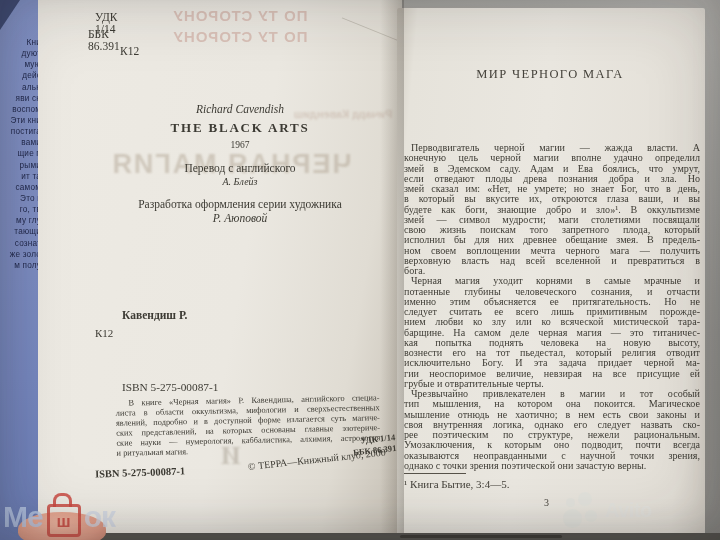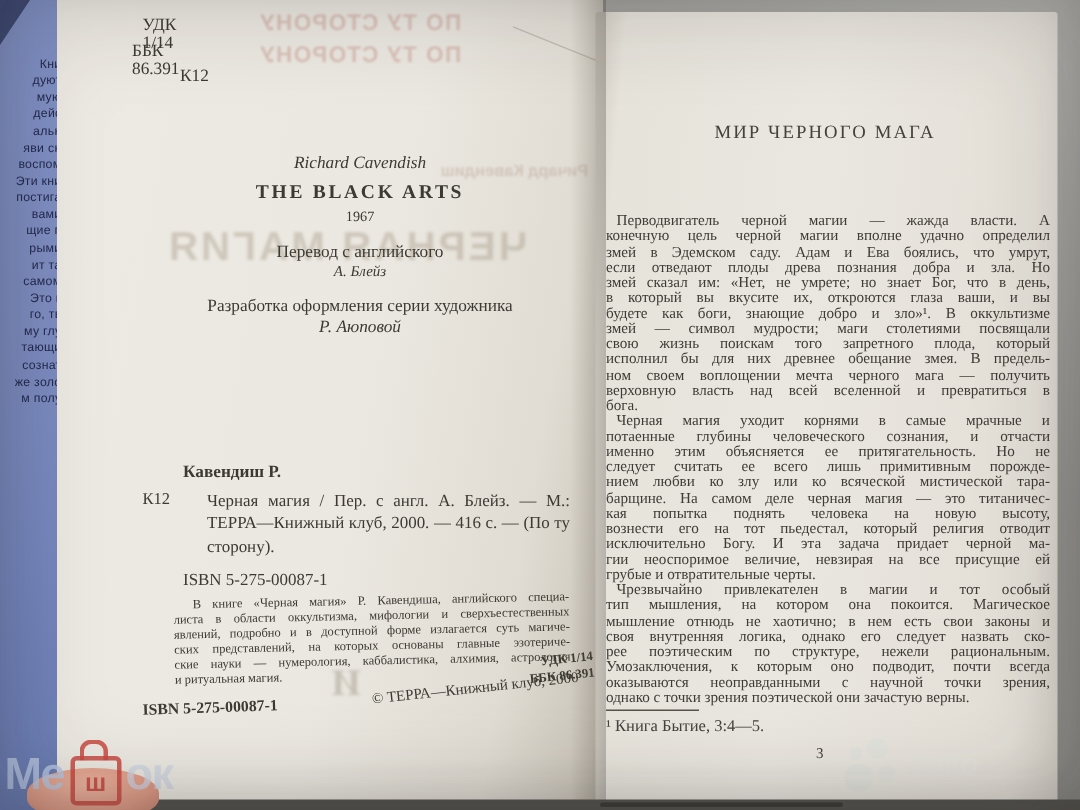--- a/index.html
+++ b/index.html
@@ -77,21 +77,21 @@
   #isbn-bottom{position:absolute; left:57px; top:467px; font-weight:bold; font-size:10.5px; transform:rotate(-2deg);}
   #copyright{position:absolute; left:210px; top:461px; font-size:10px; white-space:nowrap; transform:rotate(-6deg); transform-origin:left center;}
   
   .ghost{position:absolute; transform:scaleX(-1); font-family:"Liberation Sans", sans-serif; font-weight:bold; pointer-events:none;}
   #ghost-series{left:122px; top:5px; width:160px; text-align:center; font-size:15px; line-height:21px; letter-spacing:1px; color:rgba(190,128,116,.38); filter:blur(.7px);}
   #ghost-author{left:240px; top:108px; width:130px; text-align:center; font-size:11px; color:rgba(178,152,136,.38); filter:blur(.8px);}
   #ghost-title{left:47px; top:149px; width:292px; text-align:center; font-size:27px; letter-spacing:2px; color:rgba(168,152,134,.42); filter:blur(.9px);}
   #ghost-logo{left:183px; top:442px; font-family:"Liberation Serif", serif; font-size:25px; color:rgba(150,140,124,.4); filter:blur(1px);}
   
   #chapter{position:absolute; left:7px; top:38px; width:292px; text-align:center; font-size:11px; letter-spacing:3px; color:#45423b;}
-  #chapter-title{position:absolute; left:7px; top:73px; width:292px; text-align:center; font-size:12.5px; letter-spacing:1.4px; color:#45423b;}
+  #chapter-title{position:absolute; left:7px; top:59px; width:292px; text-align:center; font-size:12.5px; letter-spacing:1.4px; color:#45423b;}
   #body-text{position:absolute; left:7px; top:135px; width:296px; font-size:10.1px; line-height:10.25px; color:#3e3c35;}
   .para .jline{text-align:justify; text-align-last:justify;}
   .para .jline:first-child{padding-left:7px;}
   .para .jline:last-child{text-align-last:left;}
   #footnote-rule{position:absolute; left:7px; top:465px; width:62px; border-top:1px solid #57534a;}
   #footnote{position:absolute; left:7px; top:470px; font-size:11px; color:#45423b;}
   #page-number{position:absolute; left:7px; top:489px; width:285px; text-align:center; font-size:10px; color:#45423b;}
   
   #bottom-strip{position:absolute; left:36px; top:533px; width:684px; height:7px; background:#56544f;}
   #right-page-edge{position:absolute; left:400px; top:535px; width:162px; height:3px; background:#3d3b36; border-radius:2px;}
@@ -186,25 +186,20 @@
       <div class="tb-title">THE BLACK ARTS</div>
       <div class="tb-year">1967</div>
       <div class="tb-translabel">Перевод с английского</div>
       <div class="tb-translator">А. Блейз</div>
       <div class="tb-designlabel">Разработка оформления серии художника</div>
       <div class="tb-designer">Р. Аюповой</div>
     </div>
 
     <div id="cat-author" class="ink">Кавендиш Р.</div>
     <div id="cat-code" class="ink">К12</div>
-    <div id="cat-entry" class="ink">
-        <div class="cline">Черная магия / Пер. с англ. А. Блейз. — М.:</div>
-        <div class="cline">ТЕРРА—Книжный клуб, 2000. — 416 с. — (По ту</div>
-        <div class="cline">сторону).</div>
-      </div>
     <div id="cat-isbn" class="ink">ISBN 5-275-00087-1</div>
 
     <div id="annotation" class="ink">
         <div class="aline">В книге «Черная магия» Р. Кавендиша, английского специа-</div>
         <div class="aline">листа в области оккультизма, мифологии и сверхъестественных</div>
         <div class="aline">явлений, подробно и в доступной форме излагается суть магиче-</div>
         <div class="aline">ских представлений, на которых основаны главные эзотериче-</div>
         <div class="aline">ские науки — нумерология, каббалистика, алхимия, астрология</div>
         <div class="aline">и ритуальная магия.</div>
       </div>

